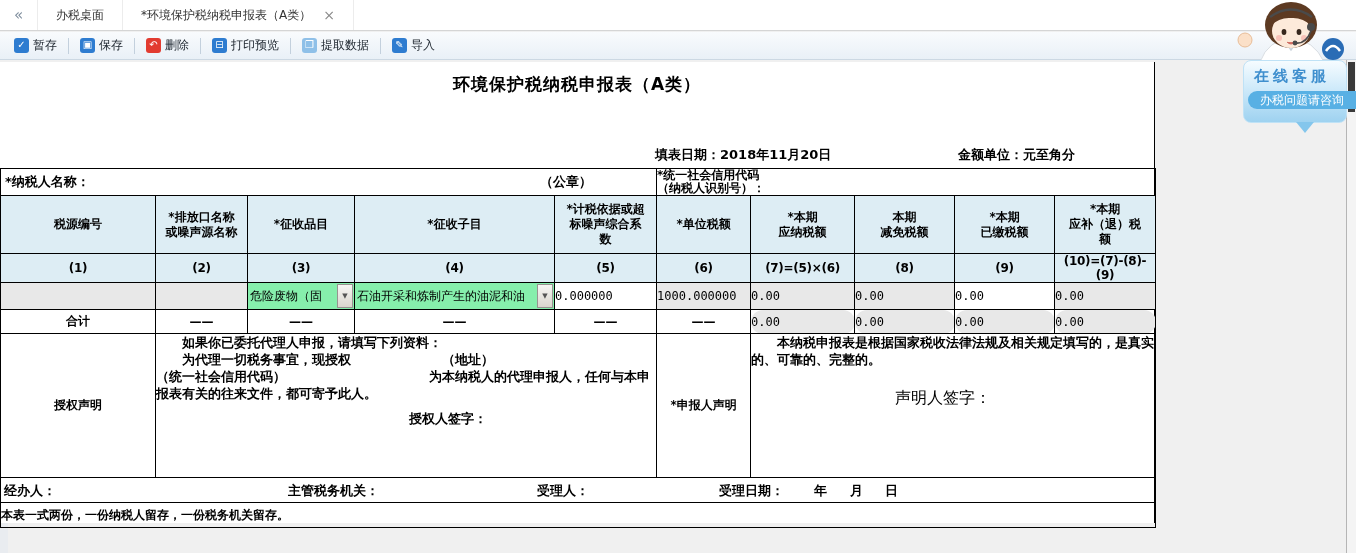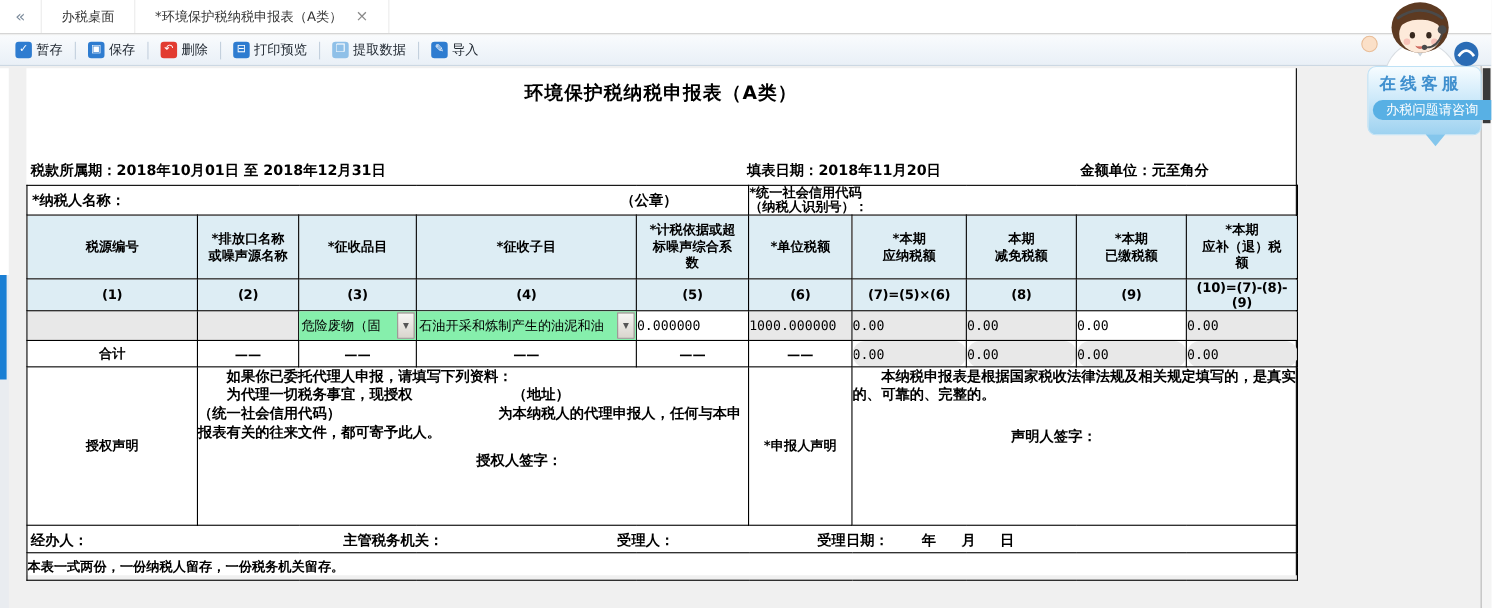--- a/index.html
+++ b/index.html
@@ -30,21 +30,21 @@
 
   
   .left-strip { position:absolute; left:0; top:62px; width:8px; bottom:0; background:#e9ecf0; }
   .left-strip .white-part { position:absolute; left:0; top:0; width:8px; height:188px; background:#ffffff; }
   .left-accent { position:absolute; left:0; top:250px; width:6px; height:95px; background:#1a7fd4; }
   .vscroll { position:absolute; right:0; top:60px; bottom:0; width:10px; background:#f4f4f4;
              border-left:1px solid #b5b5b5; z-index:10; }
   .vthumb { position:absolute; top:2px; left:1px; width:7px; height:50px; background:#3a3a3a; }
 
   
-  .form { position:absolute; left:24px; top:62px; width:1155px; height:461px; background:#ffffff;
+  .form { position:absolute; left:0; top:62px; width:1155px; height:461px; background:#ffffff;
           border-right:1px solid #000; }
   .ftitle { position:absolute; top:11px; left:0; width:100%; text-align:center;
             font-size:17px; font-weight:bold; letter-spacing:1px; color:#000; }
   .meta { position:absolute; top:84px; left:0; width:100%; height:18px; font-size:13px; font-weight:bold; color:#000; }
   .meta .period   { position:absolute; left:4px; }
   .meta .filldate { position:absolute; left:655px; }
   .meta .unit     { position:absolute; left:958px; }
 
   
   table.decl { position:absolute; left:0; top:106px; width:1155px; border-collapse:collapse;
@@ -74,21 +74,21 @@
   .rtot td { height:24px; vertical-align:middle;border-radius:12px; }
   .tot-label { text-align:center; font-weight:bold; font-size:13px; }
   .dash { text-align:center; font-weight:bold; }
 
   .rdecl td { height:144px; vertical-align:top; }
   .side-label { text-align:center; vertical-align:middle !important; font-weight:bold; font-size:13px; }
   .auth-cell { padding:40px 2px 0 2px; }
   .auth-text, .decl-text { white-space:pre-wrap; font-weight:bold; font-size:13px; line-height:17px; }
   .auth-sign { margin:8px 0 0 253px; font-weight:bold; font-size:13px; }
   .decl-cell { padding:40px 2px 0 4px; }
-  .decl-sign { margin:20px 0 0 144px; font-weight:bold; font-size:13px; }
+  .decl-sign { margin:20px 0 0 144px; font-weight:normal; font-size:16px; }
 
   .rfoot td { border:none; height:25px; vertical-align:middle;margin-left:29px; }
   .rfoot1 td { position:relative; }
   .rfoot1 span { position:absolute; top:4px; font-weight:bold; font-size:13px; white-space:nowrap; }
   .pos-agent     { left:3px; }
   .pos-authority { left:287px; }
   .pos-acceptor  { left:536px; }
   .pos-date      { left:718px; }
   .pos-year      { left:813px; }
   .pos-month     { left:849px; }
@@ -156,21 +156,20 @@
   </div>
 
   <div class="left-strip">
       <div class="white-part"></div>
     </div>
   <div class="left-accent"></div>
 
   <div class="form">
     <div class="ftitle">环境保护税纳税申报表（A类）</div>
     <div class="meta">
-      <span class="period">税款所属期：2018年10月01日  至  2018年12月31日</span>
       <span class="filldate">填表日期：2018年11月20日</span>
       <span class="unit">金额单位：元至角分</span>
     </div>
 
     <table class="decl">
       <colgroup>
         <col style="width:155px">
           <col style="width:92px">
           <col style="width:107px">
           <col style="width:200px">

